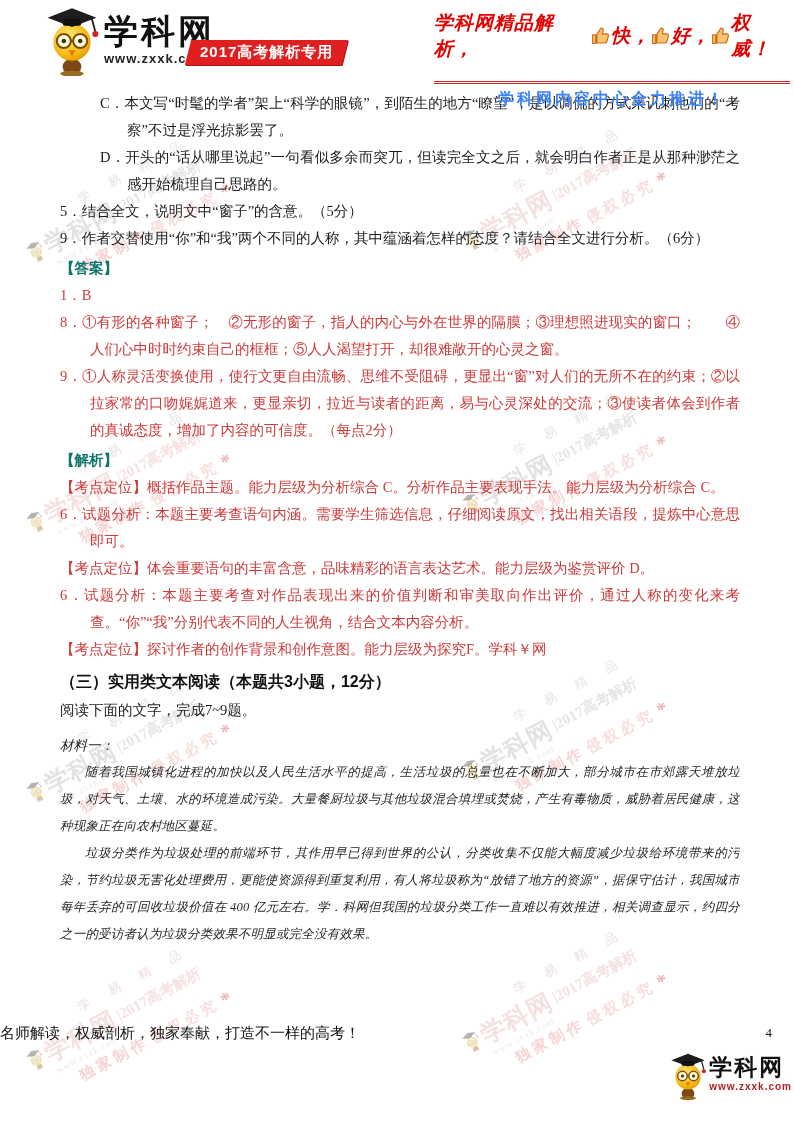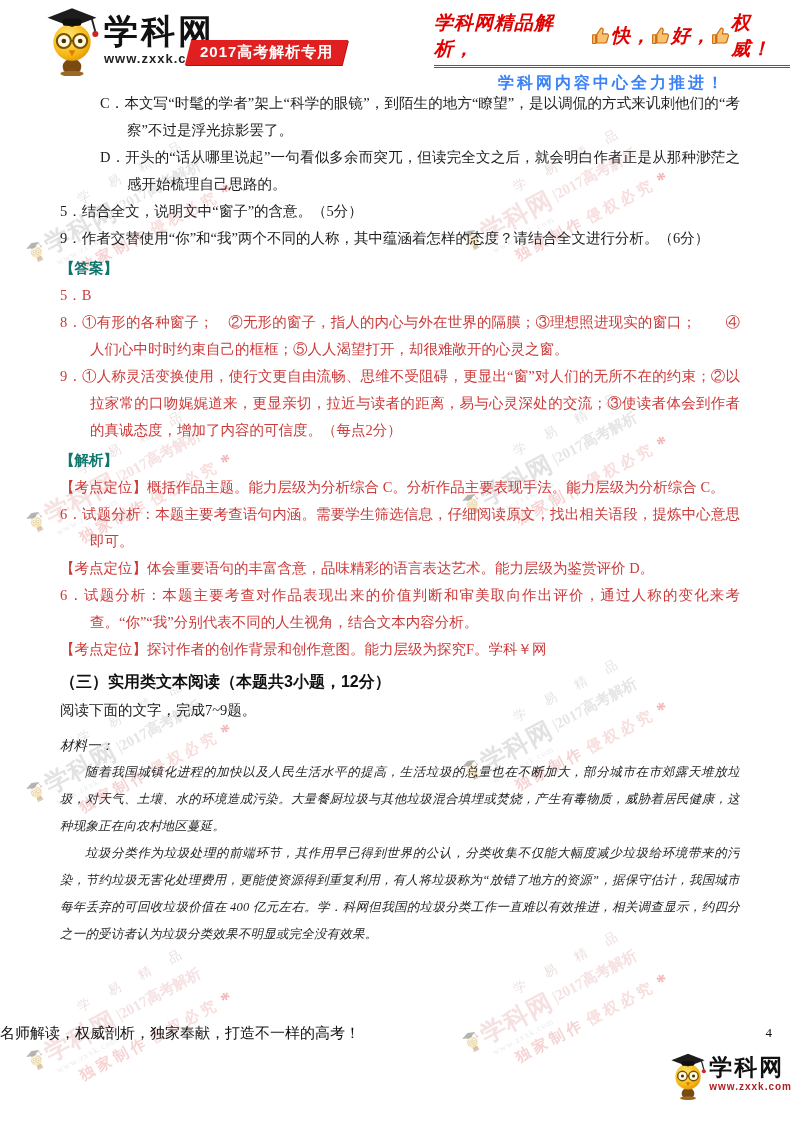--- a/index.html
+++ b/index.html
@@ -32,21 +32,21 @@
   .logo-url{font-family:"Liberation Sans",sans-serif;font-weight:bold;font-size:13px;
             color:#222;letter-spacing:1px;margin-top:3px;}
   .banner{position:absolute;left:188px;top:40px;background:#e02020;color:#fff;
           font-family:"Liberation Sans",sans-serif;font-weight:bold;font-size:15px;
           padding:3px 12px;transform:skewX(-14deg);box-shadow:1px 1px 0 #b01010;}
   .banner span{display:inline-block;transform:skewX(14deg);letter-spacing:1px;}
   .slogan{position:absolute;right:4px;top:10px;width:356px;}
   .slogan-main{display:flex;align-items:center;justify-content:flex-end;
                color:#e00000;font-weight:900;font-size:19px;font-style:italic;
                font-family:"Liberation Sans",sans-serif;letter-spacing:1px;
-               border-bottom:3px double #cc2a2a;padding-bottom:3px;}
+               border-bottom:3px double #cc2a2a;padding-bottom:19px;}
   .thumb{width:20px;height:20px;flex:0 0 auto;}
   .slogan-sub{margin-top:5px;text-align:center;color:#3b82f6;font-weight:bold;
               font-size:16px;letter-spacing:3px;font-family:"Liberation Sans",sans-serif;}
 
   
   .content{position:absolute;left:60px;right:54px;top:90px;z-index:1;
            font-size:14.5px;line-height:27px;text-align:justify;max-height:936px;overflow:hidden;}
   .choice{margin-left:40px;padding-left:27px;text-indent:-27px;}
   .question{padding-left:27px;text-indent:-27px;}
   .ans-head{color:#0f766e;font-weight:bold;margin-top:3px;font-family:Liberation Serif, serif;}
@@ -268,21 +268,21 @@
     </div>
   </div>
 
   <div class="content">
     <div class="choice">C．本文写“时髦的学者”架上“科学的眼镜”，到陌生的地方“瞭望”，是以调侃的方式来讥刺他们的“考察”不过是浮光掠影罢了。</div>
     <div class="choice">D．开头的“话从哪里说起”一句看似多余而突兀，但读完全文之后，就会明白作者正是从那种渺茫之感开始梳理自己思路的。</div>
     <div class="question">5．结合全文，说明文中“窗子”的含意。（5分）</div>
     <div class="question">9．作者交替使用“你”和“我”两个不同的人称，其中蕴涵着怎样的态度？请结合全文进行分析。（6分）</div>
 
     <div class="ans-head">【答案】</div>
-    <div class="answer">5．B</div>
+    <div class="answer">1．B</div>
     <div class="answer">8．①有形的各种窗子；　②无形的窗子，指人的内心与外在世界的隔膜；③理想照进现实的窗口；　　④人们心中时时约束自己的框框；⑤人人渴望打开，却很难敞开的心灵之窗。</div>
     <div class="answer">9．①人称灵活变换使用，使行文更自由流畅、思维不受阻碍，更显出“窗”对人们的无所不在的约束；②以拉家常的口吻娓娓道来，更显亲切，拉近与读者的距离，易与心灵深处的交流；③使读者体会到作者的真诚态度，增加了内容的可信度。（每点2分）</div>
 
     <div class="ans-head">【解析】</div>
     <div class="kaodian">【考点定位】概括作品主题。能力层级为分析综合 C。分析作品主要表现手法。能力层级为分析综合 C。</div>
     <div class="analysis">6．试题分析：本题主要考查语句内涵。需要学生筛选信息，仔细阅读原文，找出相关语段，提炼中心意思即可。</div>
     <div class="kaodian">【考点定位】体会重要语句的丰富含意，品味精彩的语言表达艺术。能力层级为鉴赏评价 D。</div>
     <div class="analysis">6．试题分析：本题主要考查对作品表现出来的价值判断和审美取向作出评价，通过人称的变化来考查。“你”“我”分别代表不同的人生视角，结合文本内容分析。</div>
     <div class="kaodian">【考点定位】探讨作者的创作背景和创作意图。能力层级为探究F。学科￥网</div>
 

